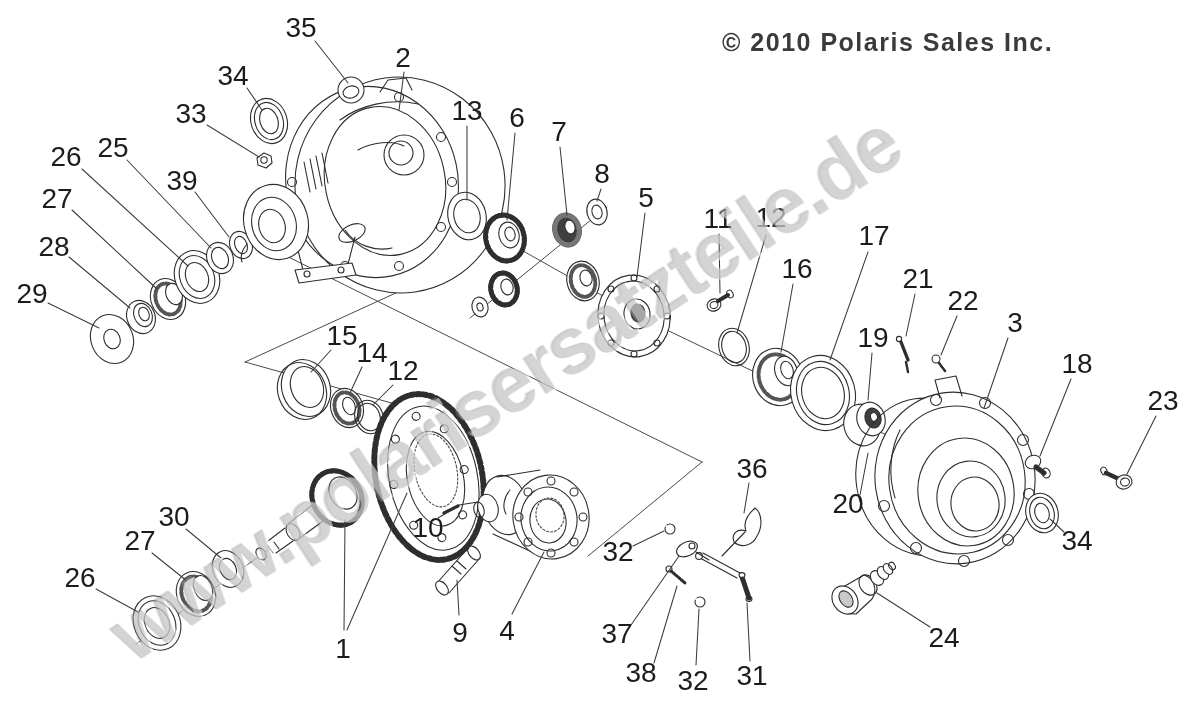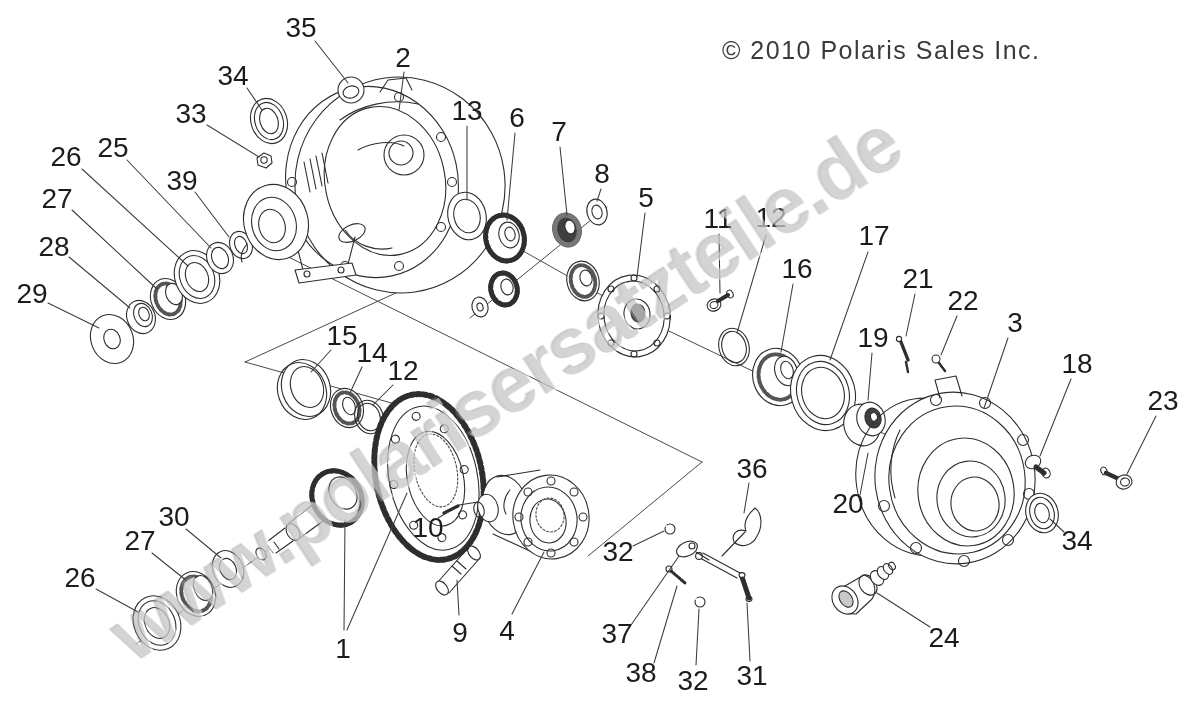--- a/index.html
+++ b/index.html
@@ -17,22 +17,22 @@
   #diagram .spline{stroke-dasharray:2 2;stroke:#4a4a4a;}
   #diagram .axis{stroke:#4a4a4a;stroke-width:1;}
   #diagram .leader{stroke:#3c3c3c;stroke-width:1.05;}
   #diagram text.pnum{stroke:none;fill:#1c1c1c;font-family:"Liberation Sans",sans-serif;
          font-size:28px;letter-spacing:0px;}
   #watermark{position:absolute;left:118px;top:596px;transform:rotate(-33.2deg);
          transform-origin:0 50%;white-space:nowrap;pointer-events:none;
          font-family:"Liberation Sans",sans-serif;font-weight:700;font-size:80px;
          letter-spacing:-2px;color:rgba(158,158,158,0.38);
          text-shadow:2px 2px 0 rgba(255,255,255,0.55), -1px -1px 0 rgba(130,130,130,0.18);}
-  #copyright{position:absolute;left:722px;top:36px;width:360px;pointer-events:none;
-         font-family:"Liberation Sans",sans-serif;font-weight:400;font-size:25px;
+  #copyright{position:absolute;left:722px;top:28px;width:360px;pointer-events:none;
+         font-family:"Liberation Sans",sans-serif;font-weight:700;font-size:25px;
          letter-spacing:1.5px;color:#3b3b3b;}
 </style>
 </head>
 <body>
 
 <div id="stage">
 
 <svg id="diagram" width="1199" height="716" viewBox="0 0 1199 716">
 
   <g>

